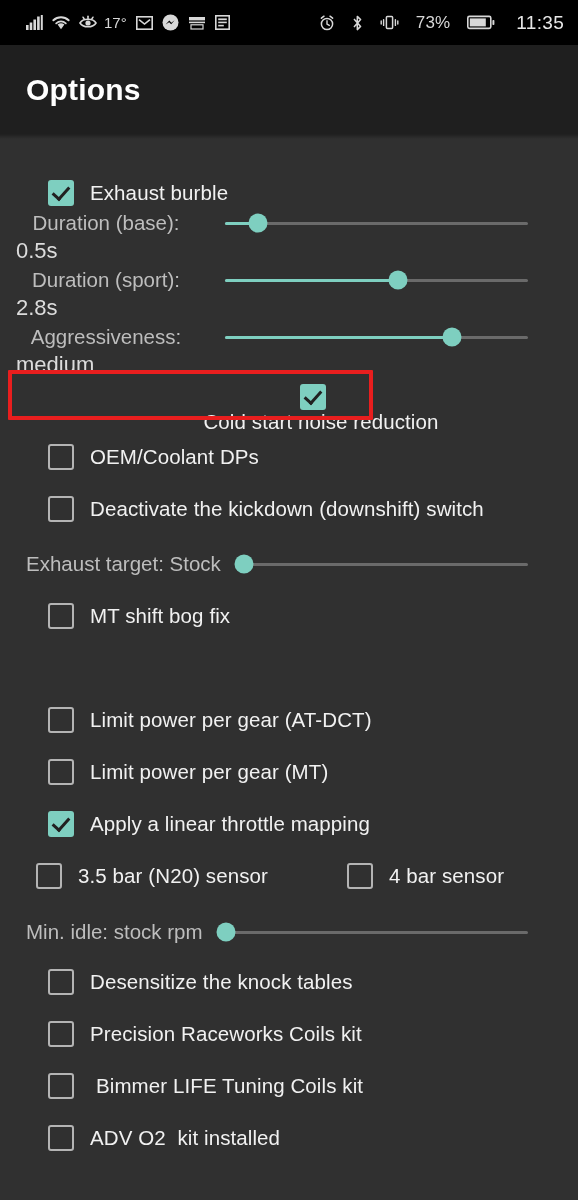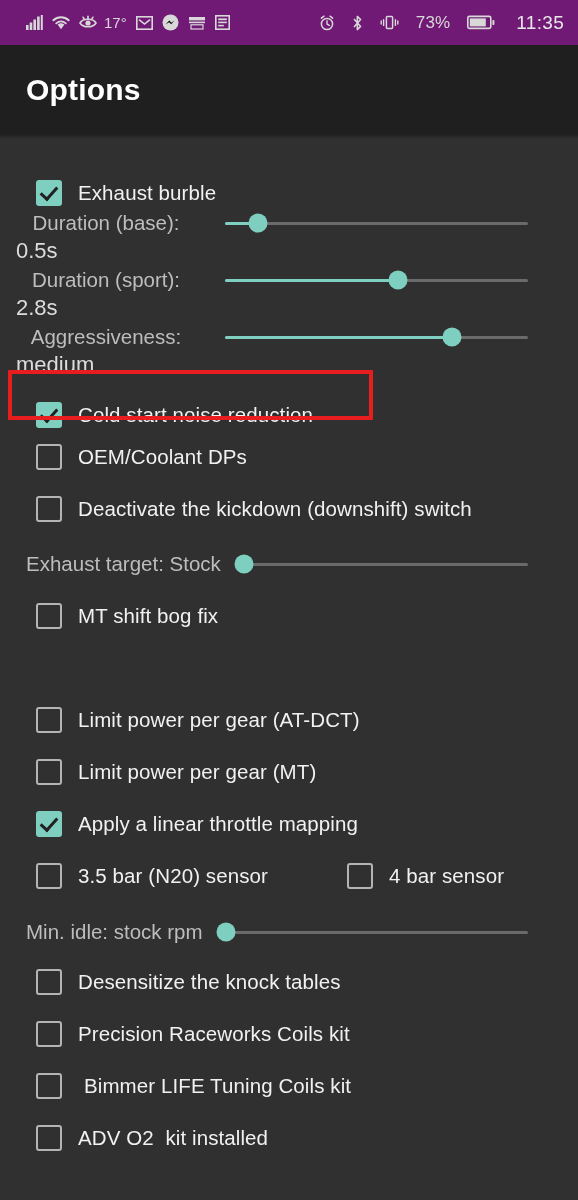--- a/index.html
+++ b/index.html
@@ -18,21 +18,21 @@
     overflow: hidden;
     background: #303030;
   }
 
   
   .statusbar {
     position: absolute;
     top: 0; left: 0;
     width: 578px;
     height: 45px;
-    background: #701a75;
+    background: #000000;
     display: flex;
     align-items: center;
     box-sizing: border-box;
     padding: 0 14px 0 26px;
   }
   .sb-left, .sb-right {
     display: flex;
     align-items: center;
   }
   .sb-left { gap: 9px; }
@@ -102,21 +102,21 @@
     left: 0;
     width: 578px;
     box-sizing: border-box;
   }
 
   
   .cb-row {
     display: flex;
     align-items: center;
     height: 42px;
-    padding-left: 36px;
+    padding-left: 48px;
   }
   .checkbox {
     width: 26px;
     height: 26px;
     flex: 0 0 26px;
     box-sizing: border-box;
     border-radius: 3px;
     position: relative;
     display: inline-block;
   }
@@ -373,21 +373,21 @@
       <div class="stacked-slider" style="top: 184px;">
         <div class="stacked-label">Aggressiveness:</div>
         <div class="stacked-value">medium</div>
         <div class="stacked-track-wrap">
           <div class="track">
             <div class="track-fill" style="width: 75%;"></div>
             <div class="thumb" style="left: 75%;"></div>
           </div>
         </div>
       </div>
-      <div class="row cb-row" style="top: 255px;">
+      <div class="row cb-row" style="top: 245px; flex-direction: column;">
         <span class="checkbox checked"></span>
         <span class="cb-label">Cold start noise reduction</span>
       </div>
       <div class="redbox" style="left: 8px; top: 231px; width: 365px; height: 50px;"></div>
       <div class="row cb-row" style="top: 297px;">
         <span class="checkbox unchecked"></span>
         <span class="cb-label">OEM/Coolant DPs</span>
       </div>
       <div class="row cb-row" style="top: 349px;">
         <span class="checkbox unchecked"></span>

